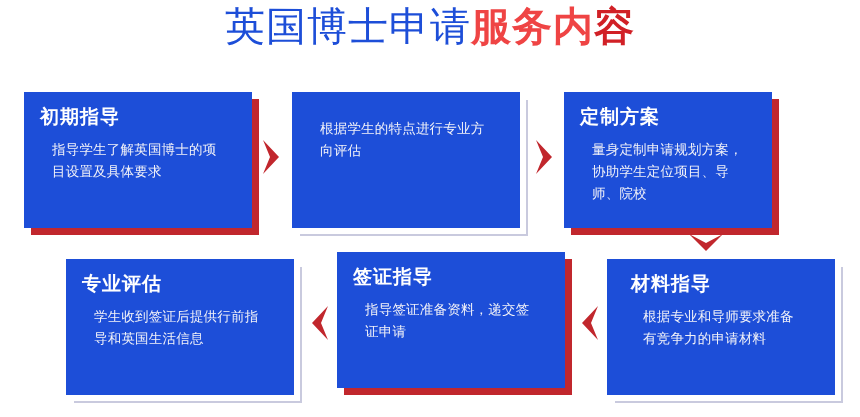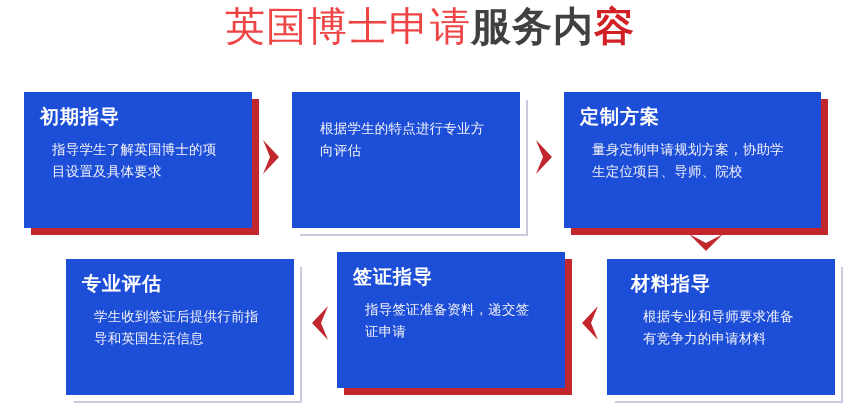--- a/index.html
+++ b/index.html
@@ -26,22 +26,22 @@
     line-height: 1;
   }
   .title {
     display: inline-block;
     font-size: 40px;
     font-weight: 700;
     letter-spacing: 1px;
     color: #1a1a1a;
     white-space: nowrap;
   }
-  .title .seg-plain   { font-weight: 500; color: #ef4444; }
-  .title .seg-bold    { font-weight: 800; color: #404040; }
+  .title .seg-plain   { font-weight: 500; color: #1d4ed8; }
+  .title .seg-bold    { font-weight: 800; color: #ef4444; }
   .title .seg-accent  { font-weight: 800; color: #d12026; }
 
   
   .card {
     position: absolute;
     box-sizing: border-box;
     background: #1d4ed8;
     padding: 14px 16px 10px 16px;
     overflow: hidden;
   }
@@ -98,21 +98,21 @@
 <div class="card shadow-gray" style="left:292px; top:92px; width:228px; height:136px;">
   <div class="card-body">根据学生的特点进行专业方向评估</div>
 </div>
 
 <div class="chev" style="left:532px; top:137px;">
   <svg width="26" height="40" viewBox="0 0 26 40" aria-hidden="true">
     <path d="M4 3 L20 20 L4 37 L11 20 Z" fill="#c1272d"></path>
   </svg>
 </div>
 
-<div class="card shadow-red" style="left:564px; top:92px; width:257px; height:136px;">
+<div class="card shadow-red" style="left:564px; top:92px; width:208px; height:136px;">
   <div class="card-title">定制方案</div>
   <div class="card-body">量身定制申请规划方案，协助学生定位项目、导师、院校</div>
 </div>
 
 <div class="chev" style="left:686px; top:231px;">
   <svg width="40" height="26" viewBox="0 0 40 26" aria-hidden="true">
     <path d="M3 3 L20 20 L37 3 L20 12 Z" fill="#c1272d"></path>
   </svg>
 </div>
 

